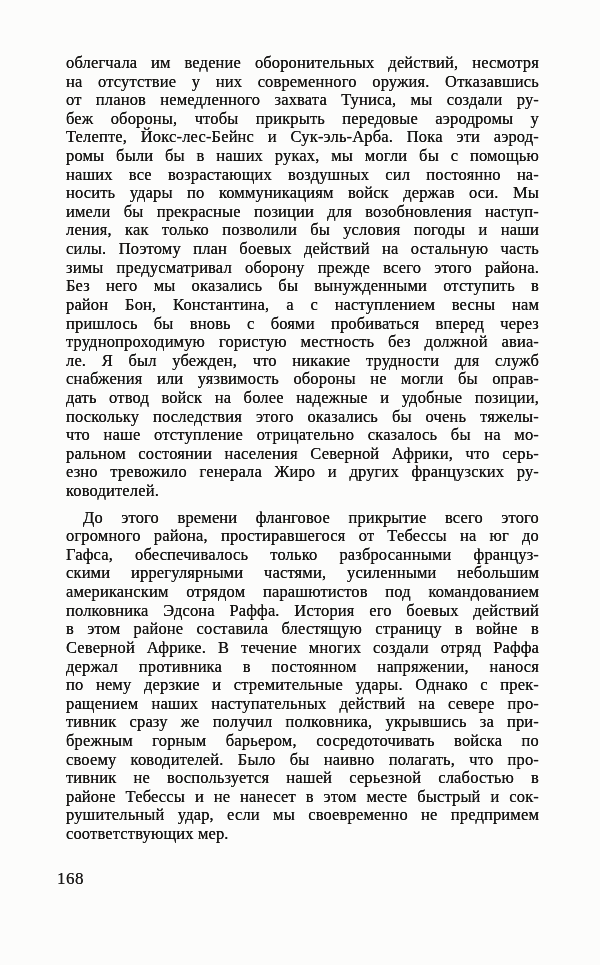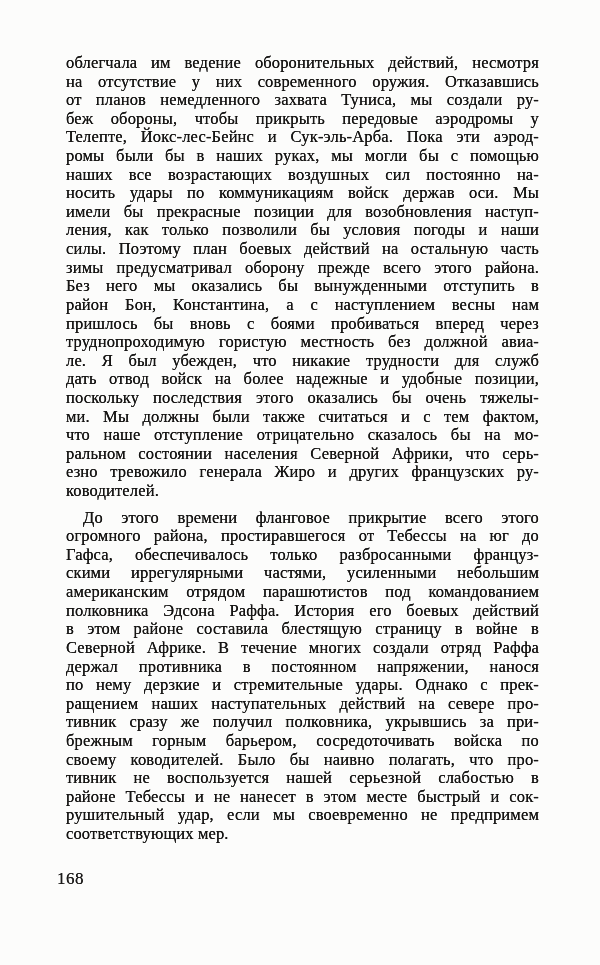--- a/index.html
+++ b/index.html
@@ -72,23 +72,23 @@
         <div class="line">носить удары по коммуникациям войск держав оси. Мы</div>
         <div class="line">имели бы прекрасные позиции для возобновления наступ-</div>
         <div class="line">ления, как только позволили бы условия погоды и наши</div>
         <div class="line">силы. Поэтому план боевых действий на остальную часть</div>
         <div class="line">зимы предусматривал оборону прежде всего этого района.</div>
         <div class="line">Без него мы оказались бы вынужденными отступить в</div>
         <div class="line">район Бон, Константина, а с наступлением весны нам</div>
         <div class="line">пришлось бы вновь с боями пробиваться вперед через</div>
         <div class="line">труднопроходимую гористую местность без должной авиа-</div>
         <div class="line">ле. Я был убежден, что никакие трудности для служб</div>
+        <div class="line">снабжения или уязвимость обороны не могли бы оправ-</div>
         <div class="line">дать отвод войск на более надежные и удобные позиции,</div>
         <div class="line">поскольку последствия этого оказались бы очень тяжелы-</div>
-        <div class="line">ми. Мы должны были также считаться и с тем фактом,</div>
         <div class="line">что наше отступление отрицательно сказалось бы на мо-</div>
         <div class="line">ральном состоянии населения Северной Африки, что серь-</div>
         <div class="line">езно тревожило генерала Жиро и других французских ру-</div>
         <div class="line para-end">ководителей.</div>
       </div>
       <div class="paragraph indented">
         <div class="line">До этого времени фланговое прикрытие всего этого</div>
         <div class="line">огромного района, простиравшегося от Тебессы на юг до</div>
         <div class="line">Гафса, обеспечивалось только разбросанными француз-</div>
         <div class="line">скими иррегулярными частями, усиленными небольшим</div>

